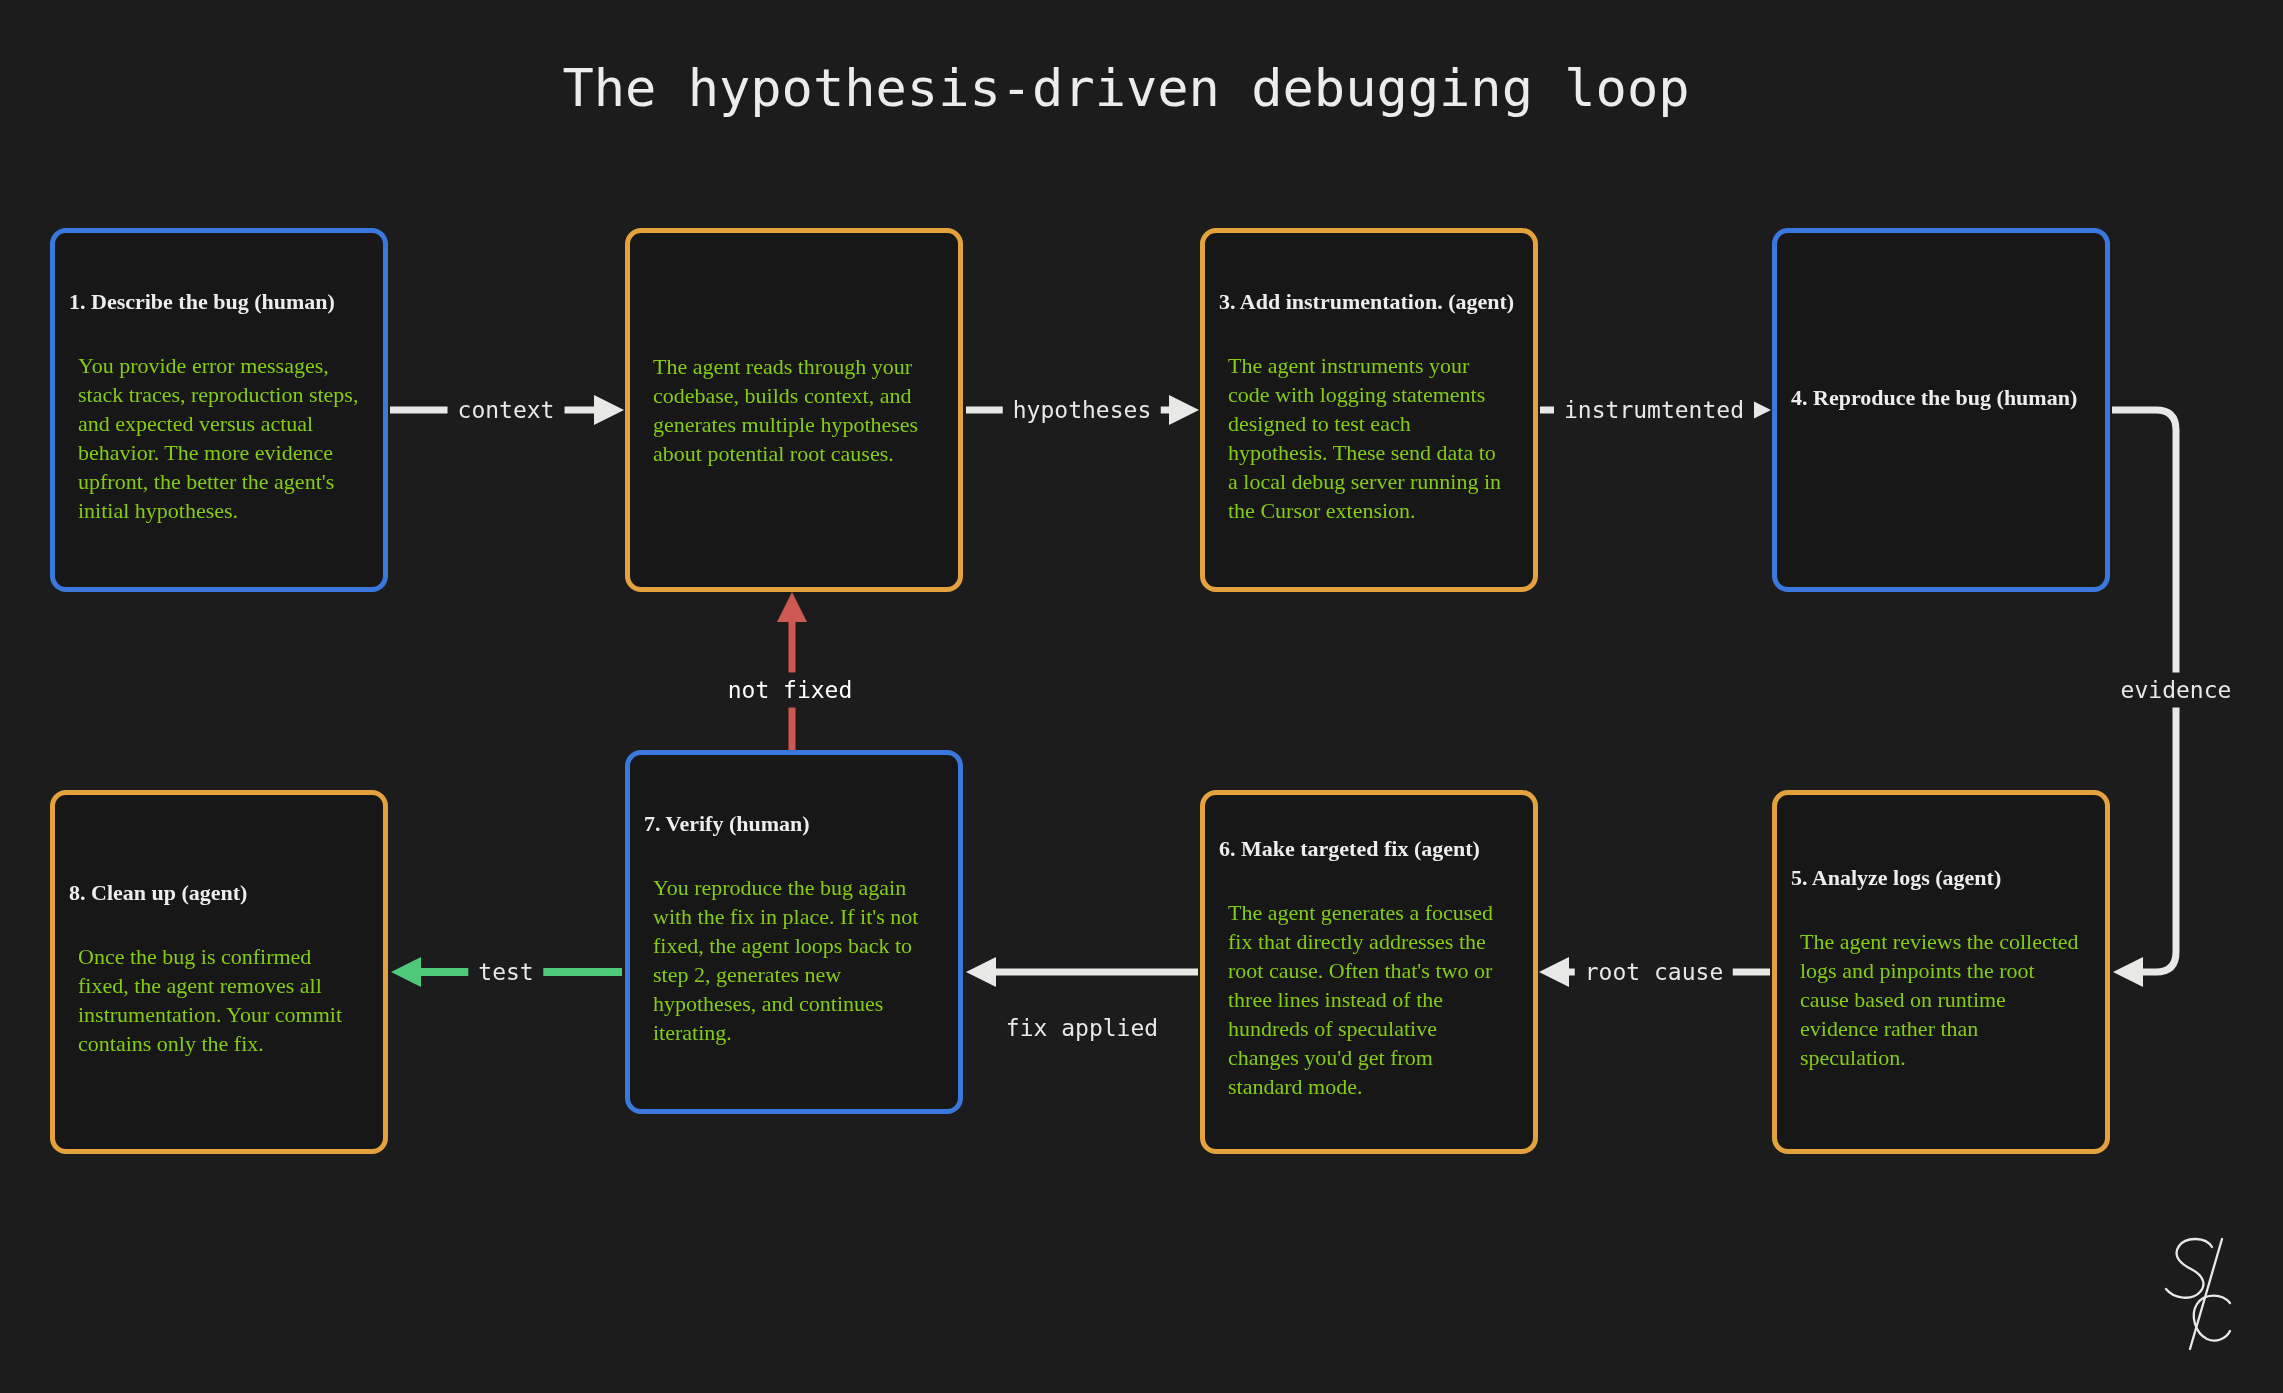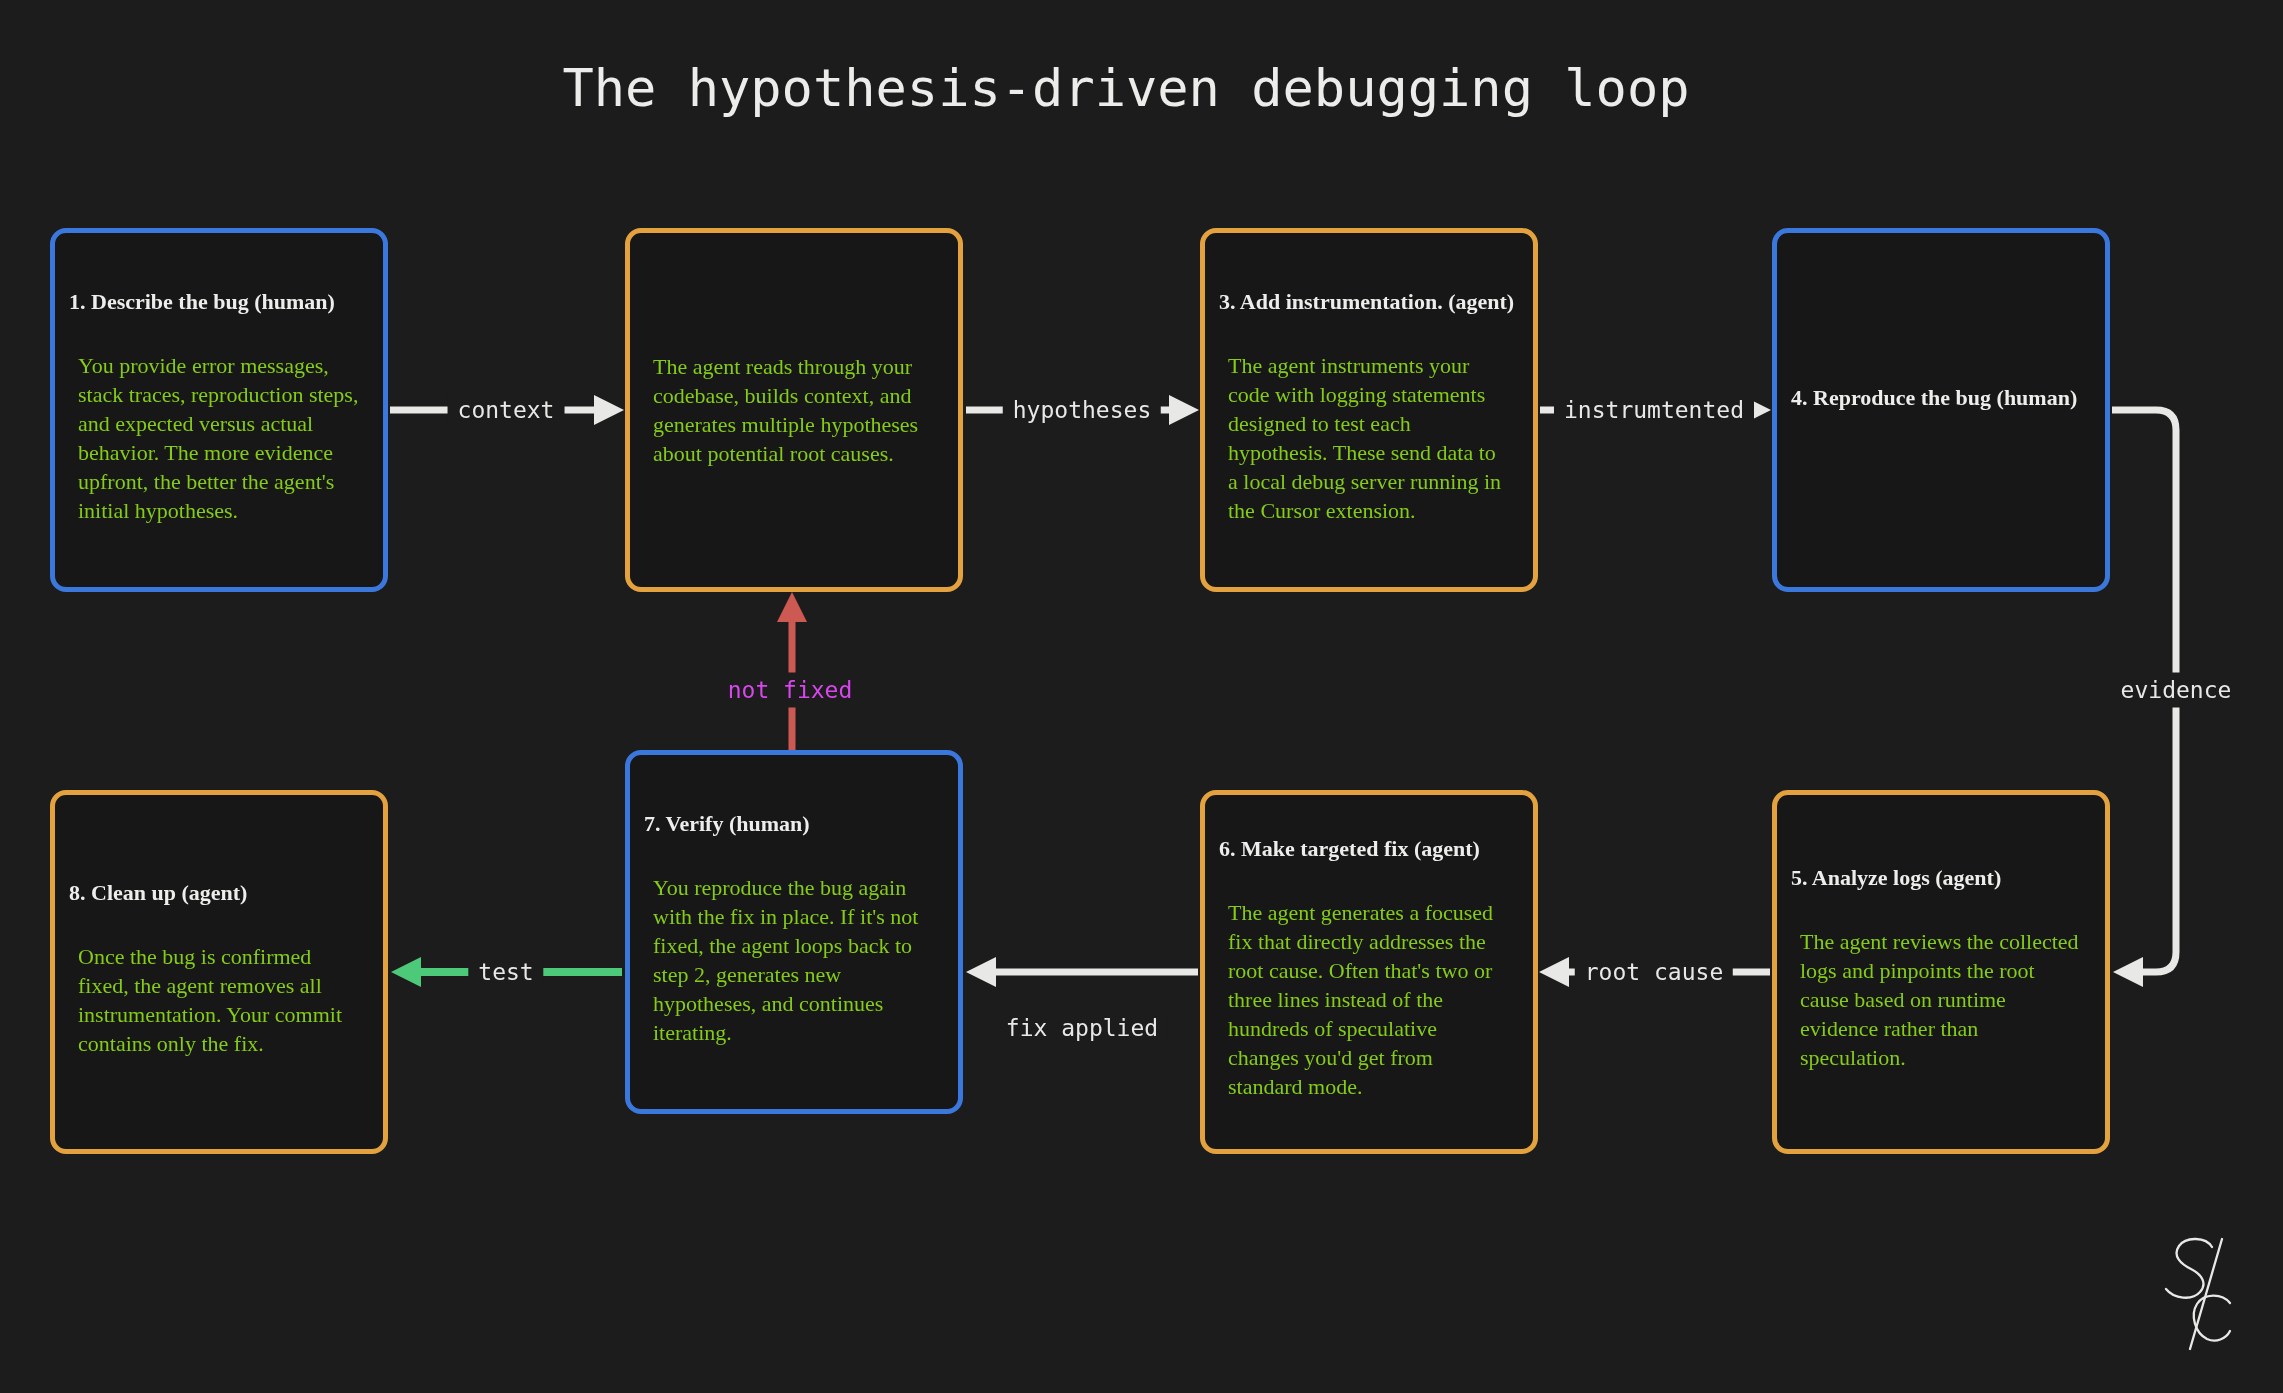--- a/index.html
+++ b/index.html
@@ -76,21 +76,21 @@
   .edge-label {
     position: absolute;
     transform: translate(-50%, -50%);
     background: #1c1c1c;
     padding: 6px 10px;
     font-size: 23px;
     line-height: 23px;
     color: #e8e8e6;
     white-space: nowrap;
   }
-  .edge-label.red { color: #d946ef; }
+  .edge-label.red { color: #ffffff; }
 
   .lbl-context       { left: 506px;  top: 410px; }
   .lbl-hypotheses    { left: 1082px; top: 410px; }
   .lbl-instrumtented { left: 1654px; top: 410px; }
   .lbl-evidence      { left: 2176px; top: 690px; }
   .lbl-root-cause    { left: 1654px; top: 972px; }
   .lbl-fix-applied   { left: 1082px; top: 1020px; margin-top: 8px; }
   .lbl-fixed         { left: 506px;  top: 972px; }
   .lbl-not-fixed     { left: 790px;  top: 690px; }
 

